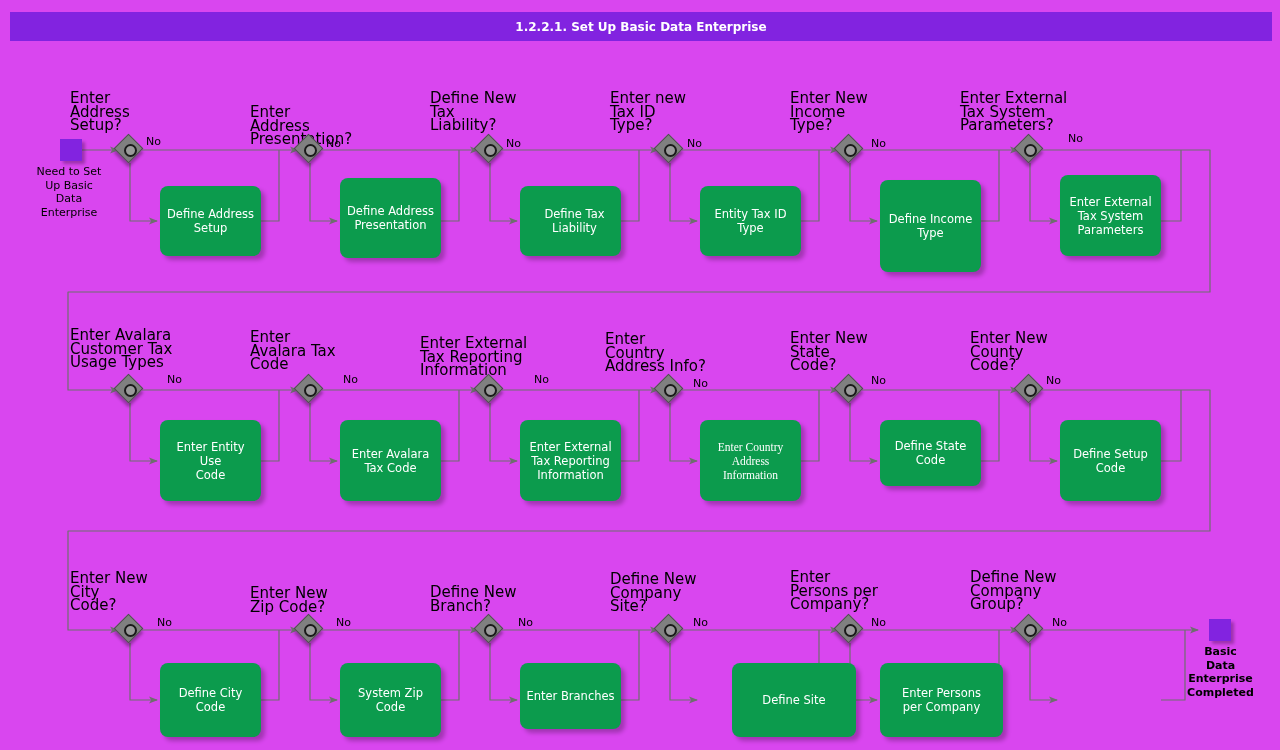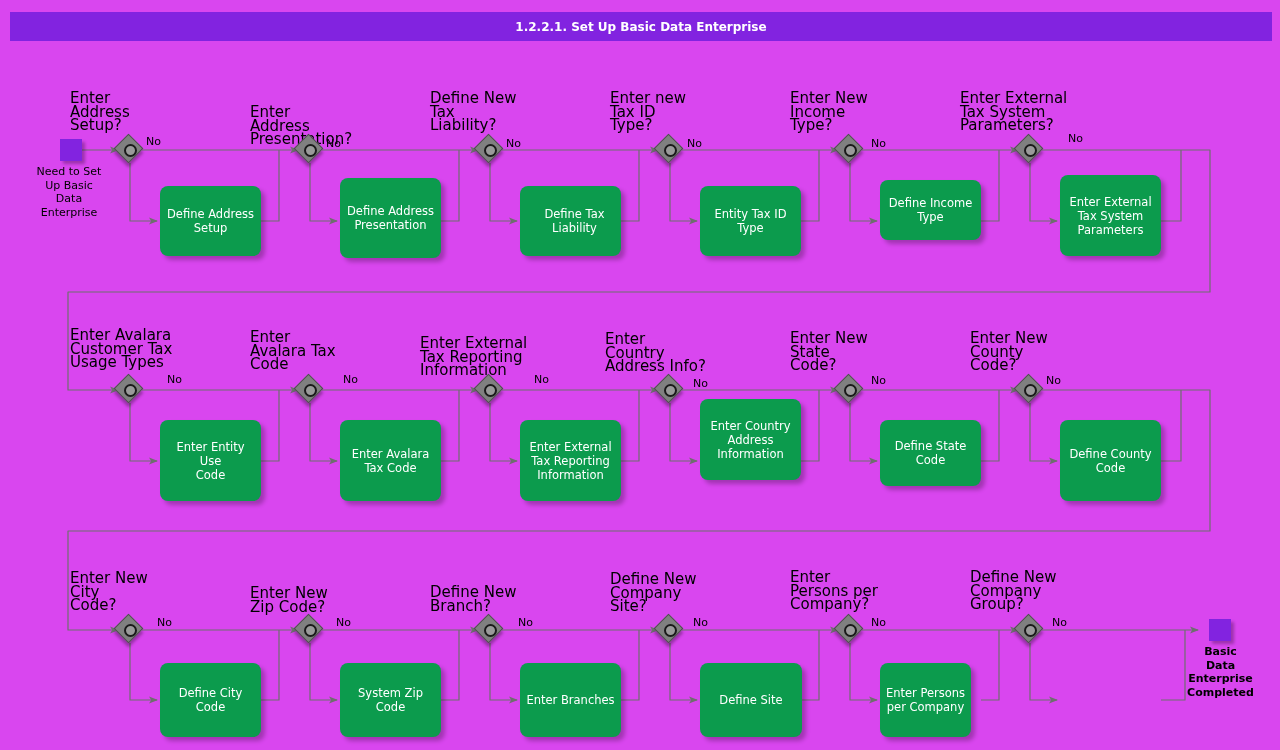--- a/index.html
+++ b/index.html
@@ -250,21 +250,21 @@
 Type</div>
 
   <div class="dec-label" style="left:790px; top:92px; width:120px;">Enter New
 Income
 Type?</div>
   <div class="decision" style="left:835px; top:135px;">
     <div class="dia"></div>
     <div class="ring"></div>
   </div>
   <div class="no-label" style="left:871px; top:137px;">No</div>
-  <div class="task" style="left:880px; top:180px; width:101px; height:60px;">Define Income
+  <div class="task" style="left:880px; top:180px; width:101px; height:92px;">Define Income
 Type</div>
 
   <div class="dec-label" style="left:960px; top:92px; width:140px;">Enter External
 Tax System
 Parameters?</div>
   <div class="decision" style="left:1015px; top:135px;">
     <div class="dia"></div>
     <div class="ring"></div>
   </div>
   <div class="no-label" style="left:1068px; top:132px;">No</div>
@@ -307,21 +307,21 @@
 Information</div>
 
   <div class="dec-label" style="left:605px; top:333px; width:130px;">Enter
 Country
 Address Info?</div>
   <div class="decision" style="left:655px; top:375px;">
     <div class="dia"></div>
     <div class="ring"></div>
   </div>
   <div class="no-label" style="left:693px; top:377px;">No</div>
-  <div class="task" style="left:700px; top:399px; width:101px; height:81px;">Enter Country
+  <div class="task" style="left:700px; top:420px; width:101px; height:81px;font-family:Liberation Serif, serif;">Enter Country
 Address
 Information</div>
 
   <div class="dec-label" style="left:790px; top:332px; width:120px;">Enter New
 State
 Code?</div>
   <div class="decision" style="left:835px; top:375px;">
     <div class="dia"></div>
     <div class="ring"></div>
   </div>
@@ -330,21 +330,21 @@
 Code</div>
 
   <div class="dec-label" style="left:970px; top:332px; width:120px;">Enter New
 County
 Code?</div>
   <div class="decision" style="left:1015px; top:375px;">
     <div class="dia"></div>
     <div class="ring"></div>
   </div>
   <div class="no-label" style="left:1046px; top:374px;">No</div>
-  <div class="task" style="left:1060px; top:420px; width:101px; height:81px;">Define County
+  <div class="task" style="left:1060px; top:420px; width:101px; height:81px;">Define Setup
 Code</div>
 
   <div class="dec-label" style="left:70px; top:572px; width:120px;">Enter New
 City
 Code?</div>
   <div class="decision" style="left:115px; top:615px;">
     <div class="dia"></div>
     <div class="ring"></div>
   </div>
   <div class="no-label" style="left:157px; top:616px;">No</div>
@@ -360,41 +360,41 @@
   <div class="no-label" style="left:336px; top:616px;">No</div>
   <div class="task" style="left:340px; top:663px; width:101px; height:74px;">System Zip Code</div>
 
   <div class="dec-label" style="left:430px; top:586px; width:120px;">Define New
 Branch?</div>
   <div class="decision" style="left:475px; top:615px;">
     <div class="dia"></div>
     <div class="ring"></div>
   </div>
   <div class="no-label" style="left:518px; top:616px;">No</div>
-  <div class="task" style="left:520px; top:663px; width:101px; height:74px;">Enter Branches</div>
+  <div class="task" style="left:520px; top:663px; width:101px; height:66px;">Enter Branches</div>
 
   <div class="dec-label" style="left:610px; top:573px; width:120px;">Define New
 Company
 Site?</div>
   <div class="decision" style="left:655px; top:615px;">
     <div class="dia"></div>
     <div class="ring"></div>
   </div>
   <div class="no-label" style="left:693px; top:616px;">No</div>
-  <div class="task" style="left:700px; top:663px; width:102px; height:74px;">Define Site</div>
+  <div class="task" style="left:732px; top:663px; width:124px; height:74px;">Define Site</div>
 
   <div class="dec-label" style="left:790px; top:571px; width:120px;">Enter
 Persons per
 Company?</div>
   <div class="decision" style="left:835px; top:615px;">
     <div class="dia"></div>
     <div class="ring"></div>
   </div>
   <div class="no-label" style="left:871px; top:616px;">No</div>
-  <div class="task" style="left:880px; top:663px; width:91px; height:74px;">Enter Persons
+  <div class="task" style="left:880px; top:663px; width:123px; height:74px;">Enter Persons
 per Company</div>
 
   <div class="dec-label" style="left:970px; top:571px; width:120px;">Define New
 Company
 Group?</div>
   <div class="decision" style="left:1015px; top:615px;">
     <div class="dia"></div>
     <div class="ring"></div>
   </div>
   <div class="no-label" style="left:1052px; top:616px;">No</div>

